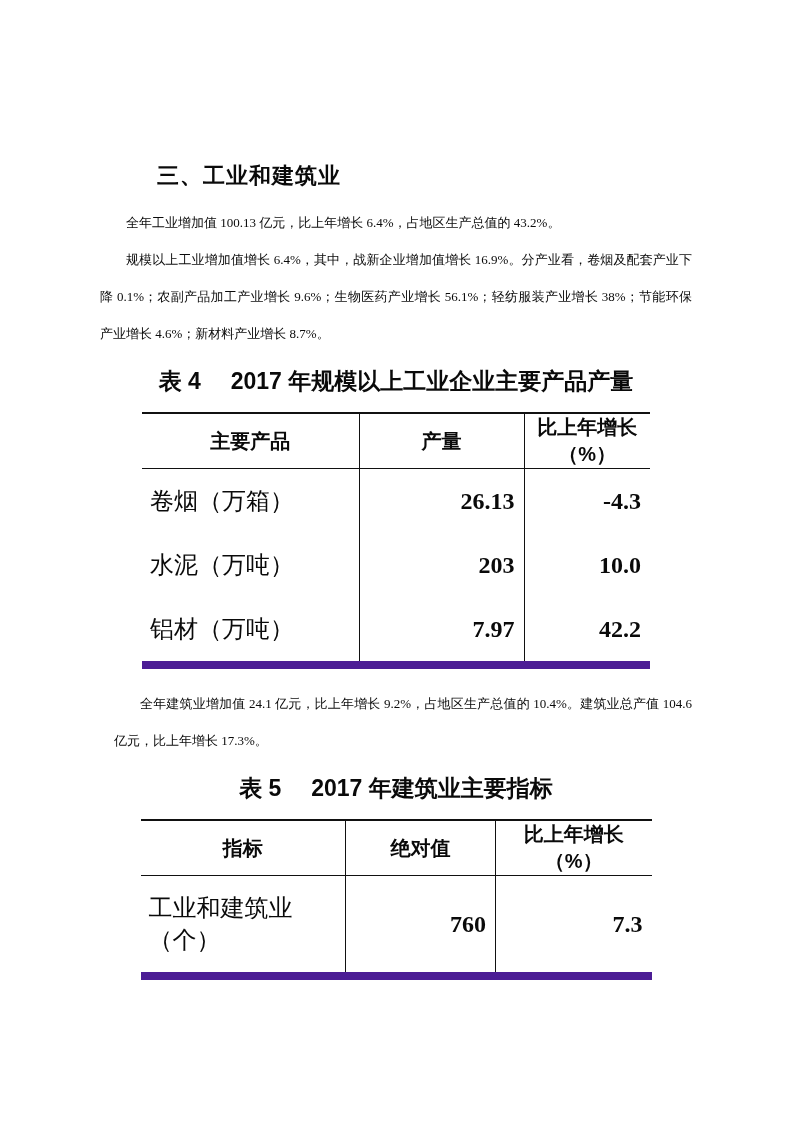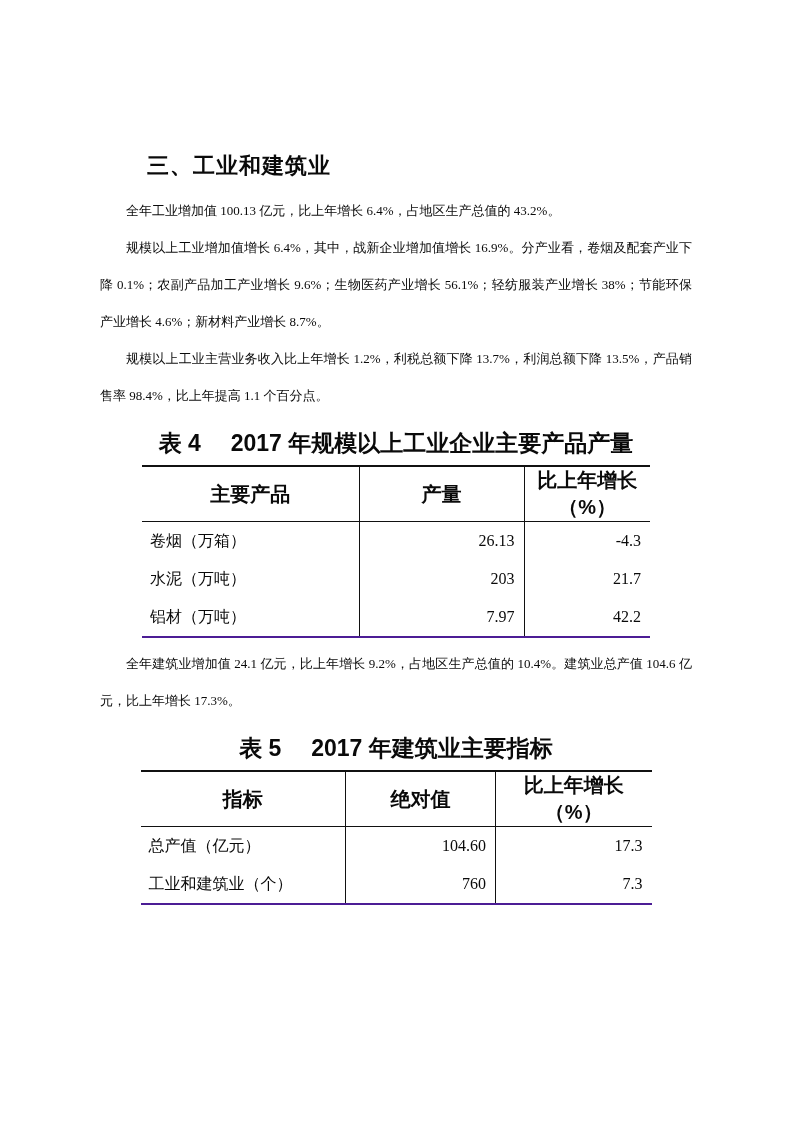--- a/index.html
+++ b/index.html
@@ -20,98 +20,99 @@
   }
   .content {
     box-sizing: border-box;
     padding: 148px 101px 0 100px;
   }
   .section-heading {
     font-family: "Liberation Sans", "DejaVu Sans", sans-serif;
     font-weight: bold;
     font-size: 22px;
     line-height: 30px;
-    margin: 3px;
+    margin: 13px;
     text-indent: 2em;
     letter-spacing: 1px;
   }
   .body-para {
     font-size: 13px;
     line-height: 37px;
     margin: 0;
     text-indent: 2em;
     text-align: justify;
   }
   .body-para.first {
     margin-top: 11px;
   }
   .body-para.after-table {
     margin-top: 5px;
+    margin-left: 14px;
   }
   .table-caption {
     font-family: "Liberation Sans", "DejaVu Sans", sans-serif;
     font-weight: bold;
     font-size: 23px;
     line-height: 30px;
     text-align: center;
     margin: 14px 0 0 0;
   }
   .table-caption .caption-title {
     margin-left: 1.3em;
   }
   .table-caption.second {
   }
   table.data-table {
     border-collapse: collapse;
     table-layout: fixed;
-    margin: 7px auto;
+    margin: 16px auto;
     border-top: 2px solid #111;
-    border-bottom: 2px solid #4c1d95;
+    border-bottom: 8px solid #4c1d95;
   }
   table.t4 { width: 508px; }
   table.t5 { width: 511px; }
   table.data-table th {
     font-family: "Liberation Sans", "DejaVu Sans", sans-serif;
     font-weight: bold;
     font-size: 20px;
     text-align: center;
     height: 31px;
     padding: 0 4px;
     border-bottom: 1.5px solid #111;
   }
   table.data-table th:not(:last-child),
   table.data-table td:not(:last-child) {
     border-right: 1.5px solid #111;
   }
   table.data-table td {
-    font-size: 16px;
+    font-size: 24px;
     height: 30px;
-    padding: 4px 9px;
+    padding: 16px 9px;
   }
   table.data-table td.cell-label {
     text-align: left;
     padding-left: 8px;
   }
   table.data-table td.cell-num {
     text-align: right;
+    font-weight: bold;
   }
 </style>
 </head>
 <body>
 
 <div class="page">
   <div class="content">
 
     <h2 class="section-heading">三、工业和建筑业</h2>
 
     <p class="body-para first">全年工业增加值 100.13 亿元，比上年增长 6.4%，占地区生产总值的 43.2%。</p>
 
     <p class="body-para">规模以上工业增加值增长 6.4%，其中，战新企业增加值增长 16.9%。分产业看，卷烟及配套产业下降 0.1%；农副产品加工产业增长 9.6%；生物医药产业增长 56.1%；轻纺服装产业增长 38%；节能环保产业增长 4.6%；新材料产业增长 8.7%。</p>
 
-    <p class="body-para">规模以上工业主营业务收入比上年增长 1.2%，利税总额下降 13.7%，利润总额下降 13.5%，产品销售率 98.4%，比上年提高 1.1 个百分点。</p>
 
     <div class="table-caption">
       <span>表 4</span><span class="caption-title">2017 年规模以上工业企业主要产品产量</span>
     </div>
 
     <table class="data-table t4">
       <colgroup>
         <col style="width:217px">
         <col style="width:165px">
         <col style="width:126px">
@@ -125,21 +126,21 @@
       </thead>
       <tbody>
           <tr>
             <td class="cell-label">卷烟（万箱）</td>
             <td class="cell-num">26.13</td>
             <td class="cell-num">-4.3</td>
           </tr>
           <tr>
             <td class="cell-label">水泥（万吨）</td>
             <td class="cell-num">203</td>
-            <td class="cell-num">21.7</td>
+            <td class="cell-num">10.0</td>
           </tr>
           <tr>
             <td class="cell-label">铝材（万吨）</td>
             <td class="cell-num">7.97</td>
             <td class="cell-num">42.2</td>
           </tr>
         </tbody>
     </table>
 
     <p class="body-para after-table">全年建筑业增加值 24.1 亿元，比上年增长 9.2%，占地区生产总值的 10.4%。建筑业总产值 104.6 亿元，比上年增长 17.3%。</p>
@@ -156,25 +157,20 @@
       </colgroup>
       <thead>
         <tr>
           <th>指标</th>
           <th>绝对值</th>
           <th>比上年增长（%）</th>
         </tr>
       </thead>
       <tbody>
           <tr>
-            <td class="cell-label">总产值（亿元）</td>
-            <td class="cell-num">104.60</td>
-            <td class="cell-num">17.3</td>
-          </tr>
-          <tr>
             <td class="cell-label">工业和建筑业（个）</td>
             <td class="cell-num">760</td>
             <td class="cell-num">7.3</td>
           </tr>
         </tbody>
     </table>
 
   </div>
 </div>
 

